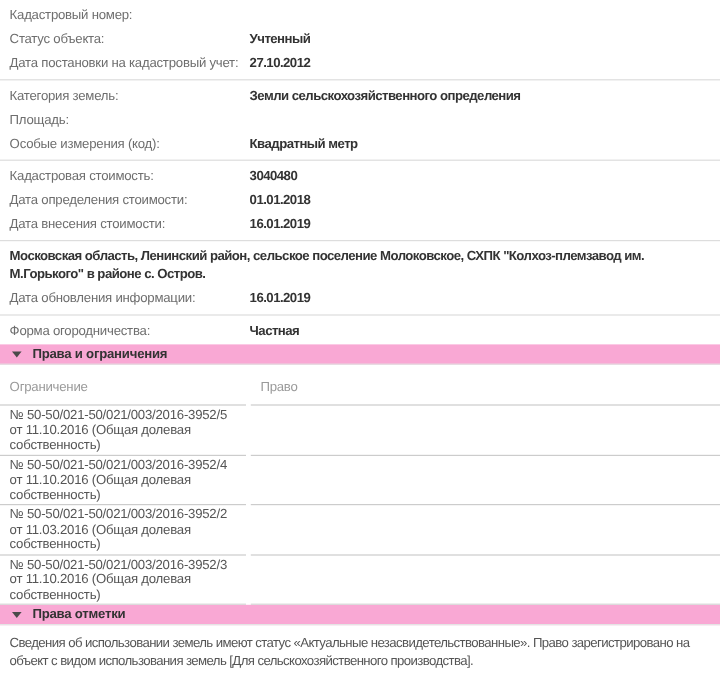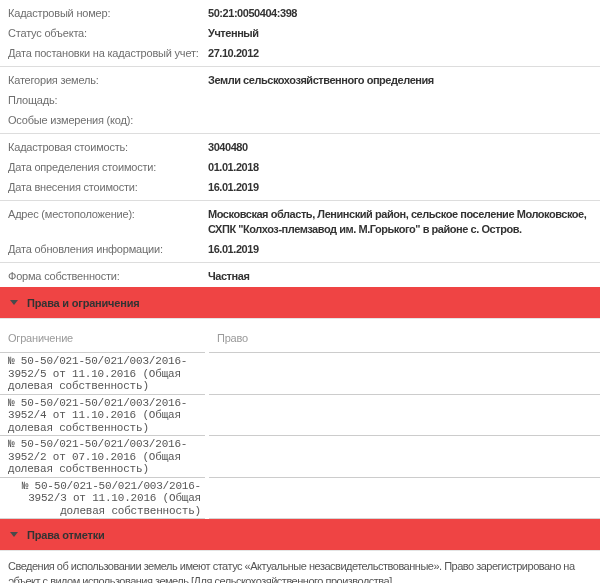--- a/index.html
+++ b/index.html
@@ -8,56 +8,55 @@
     width:600px; height:583px; overflow:hidden; background:#ffffff;
     padding-top:4px; font-size:11px; color:#333; letter-spacing:-0.2px;border-radius:17px;
   }
   
   .kv-row { display:flex; padding:2px 6px 3px 8px; line-height:15px; }
   .kv-label { width:200px; flex-shrink:0; color:#6e6e6e; font-weight:400; }
   .kv-value { flex:1; color:#333333; font-weight:700; letter-spacing:-0.45px; white-space:pre-line; }
   .divider { border-top:1px solid #dddddd; margin:2px 0 4px 0; }
   
   .section-bar {
-    height:32px; background:#ef4444; border-bottom:1px solid #e4e4e4;
+    height:17px; background:#f9a8d4; border-bottom:1px solid #e4e4e4;
     display:flex; align-items:center; padding-left:10px; cursor:pointer;
   }
   .section-bar .tri {
     width:0; height:0; border-left:4px solid transparent; border-right:4px solid transparent;
     border-top:5px solid #4a4a4a; margin-right:9px; flex-shrink:0;
   }
   .section-bar .bar-title { font-weight:700; color:#333333; line-height:24px; }
   
   .rights-table {
     display:grid; grid-template-columns:205px 1fr; column-gap:4px;
     margin-top:12px;
   }
   .th {
     color:#9a9a9a; font-weight:400; line-height:15px;
     padding:0 4px 6px 8px;
   }
   .td {
     border-top:1px solid #cccccc; color:#555555; line-height:12.5px;
-    padding:2px 4px 1px 8px; min-height:39px;font-family:Liberation Mono, monospace;
+    padding:2px 4px 1px 8px; min-height:39px;
   }
-  .td.last { border-bottom:1px solid #d5d5d5;text-align:right; }
+  .td.last { border-bottom:1px solid #d5d5d5; }
   
   .notes-text {
     margin:8px 8px 0 8px; color:#555555; line-height:15px; letter-spacing:-0.5px;
   }
 </style>
 </head>
 <body>
 
 <div class="page">
 
   <div>
     <div class="kv-row">
       <div class="kv-label">Кадастровый номер:</div>
-      <div class="kv-value">50:21:0050404:398</div>
     </div>
     <div class="kv-row">
       <div class="kv-label">Статус объекта:</div>
       <div class="kv-value">Учтенный</div>
     </div>
     <div class="kv-row">
       <div class="kv-label">Дата постановки на кадастровый учет:</div>
       <div class="kv-value">27.10.2012</div>
     </div>
   </div>
@@ -66,20 +65,21 @@
   <div>
     <div class="kv-row">
       <div class="kv-label">Категория земель:</div>
       <div class="kv-value">Земли сельскохозяйственного определения</div>
     </div>
     <div class="kv-row">
       <div class="kv-label">Площадь:</div>
     </div>
     <div class="kv-row">
       <div class="kv-label">Особые измерения (код):</div>
+      <div class="kv-value">Квадратный метр</div>
     </div>
   </div>
   <div class="divider"></div>
 
   <div>
     <div class="kv-row">
       <div class="kv-label">Кадастровая стоимость:</div>
       <div class="kv-value">3040480</div>
     </div>
     <div class="kv-row">
@@ -88,53 +88,52 @@
     </div>
     <div class="kv-row">
       <div class="kv-label">Дата внесения стоимости:</div>
       <div class="kv-value">16.01.2019</div>
     </div>
   </div>
   <div class="divider"></div>
 
   <div>
     <div class="kv-row">
-      <div class="kv-label">Адрес (местоположение):</div>
       <div class="kv-value">Московская область, Ленинский район, сельское поселение Молоковское, СХПК "Колхоз-племзавод им. М.Горького" в районе с. Остров.</div>
     </div>
     <div class="kv-row">
       <div class="kv-label">Дата обновления информации:</div>
       <div class="kv-value">16.01.2019</div>
     </div>
   </div>
   <div class="divider"></div>
 
   <div>
     <div class="kv-row">
-      <div class="kv-label">Форма собственности:</div>
+      <div class="kv-label">Форма огородничества:</div>
       <div class="kv-value">Частная</div>
     </div>
   </div>
 
   <div class="section-bar">
     <span class="tri"></span>
     <span class="bar-title">Права и ограничения</span>
   </div>
 
   <div class="rights-table">
     <div class="th">Ограничение</div>
     <div class="th">Право</div>
 
     <div class="td">№ 50-50/021-50/021/003/2016-3952/5 от 11.10.2016  (Общая долевая собственность)</div>
     <div class="td"></div>
 
     <div class="td">№ 50-50/021-50/021/003/2016-3952/4 от 11.10.2016  (Общая долевая собственность)</div>
     <div class="td"></div>
 
-    <div class="td">№ 50-50/021-50/021/003/2016-3952/2 от 07.10.2016  (Общая долевая собственность)</div>
+    <div class="td">№ 50-50/021-50/021/003/2016-3952/2 от 11.03.2016  (Общая долевая собственность)</div>
     <div class="td"></div>
 
     <div class="td last">№ 50-50/021-50/021/003/2016-3952/3 от 11.10.2016  (Общая долевая собственность)</div>
     <div class="td last"></div>
   </div>
 
   <div class="section-bar">
     <span class="tri"></span>
     <span class="bar-title">Права отметки</span>
   </div>

